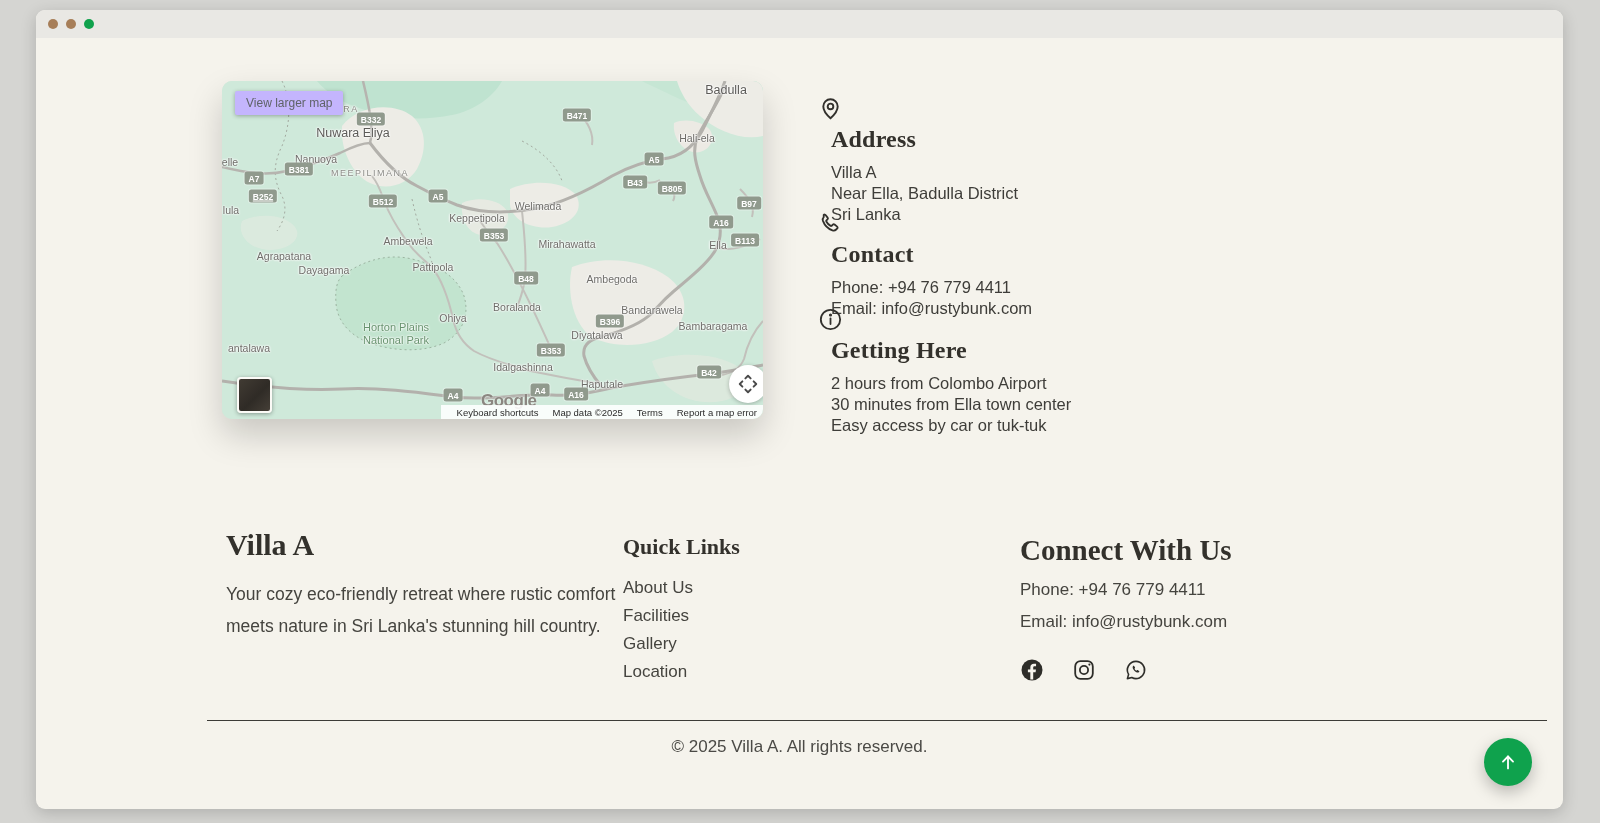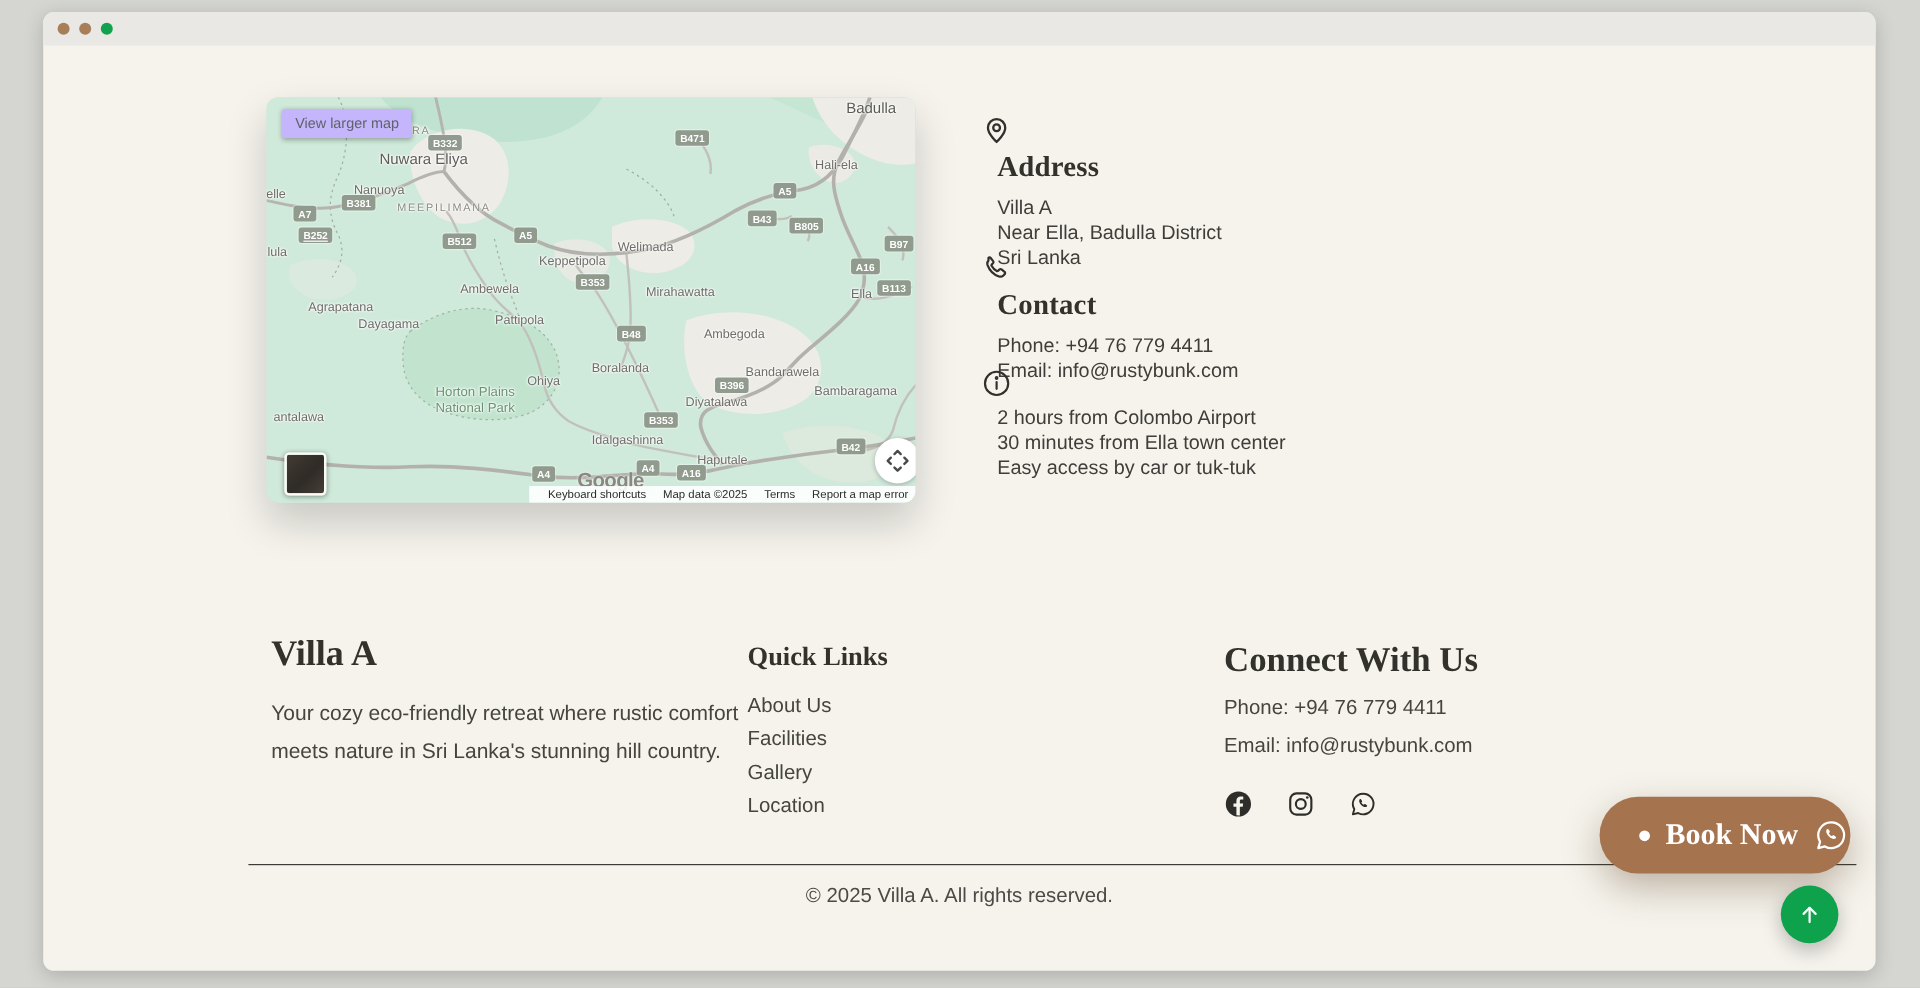--- a/index.html
+++ b/index.html
@@ -232,20 +232,21 @@
 
     <div class="info-row" style="top:287px">
       <div class="info-icon">
         <svg width="27" height="27" viewBox="0 0 24 24" fill="none" stroke="currentColor" stroke-width="1.6" stroke-linecap="round">
           <circle cx="12" cy="12" r="8.6"></circle>
           <line x1="12" y1="11" x2="12" y2="16"></line>
           <circle cx="12" cy="8" r="0.6" fill="currentColor"></circle>
         </svg>
       </div>
       <div class="info-body">
+        <h3>Getting Here</h3>
         <div class="info-lines">
           <div>2 hours from Colombo Airport</div>
           <div>30 minutes from Ella town center</div>
           <div>Easy access by car or tuk-tuk</div>
         </div>
       </div>
     </div>
 
     <div class="brand">
       <h2 class="foot-h">Villa A</h2>
@@ -286,30 +287,20 @@
         <svg width="24" height="24" viewBox="0 0 24 24" fill="none" stroke="#2e2d29" stroke-width="1.6" stroke-linejoin="round">
           <path d="M12 3.4 a8.6 8.6 0 0 0-7.4 13 L3.4 20.6 l4.4-1.1 A8.6 8.6 0 1 0 12 3.4 Z"></path>
           <path fill="#2e2d29" stroke="none" d="M8.9 8.3c.2-.5.9-.6 1.2-.2l.85 1.15c.22.3.2.72-.08 1l-.42.42c.42.9 1.13 1.6 2.03 2.02l.42-.42c.28-.28.7-.3 1-.08l1.15.85c.4.3.3 1-.2 1.2-.62.28-1.32.38-1.95.16-1.93-.68-3.45-2.2-4.13-4.13-.22-.63-.12-1.33.13-1.95z"></path>
         </svg>
       </div>
     </div>
 
     <div class="divider"></div>
     <div class="copyright">© 2025 Villa A. All rights reserved.</div>
 
-    <div class="book-now">
-      <div class="book-dot"></div>
-      <div class="book-label">Book Now</div>
-      <div class="book-wa">
-        <svg width="30" height="30" viewBox="0 0 24 24" fill="none" stroke="#ffffff" stroke-width="1.5" stroke-linejoin="round">
-          <path d="M12 3.4 a8.6 8.6 0 0 0-7.4 13 L3.4 20.6 l4.4-1.1 A8.6 8.6 0 1 0 12 3.4 Z"></path>
-          <path fill="#ffffff" stroke="none" d="M8.9 8.3c.2-.5.9-.6 1.2-.2l.85 1.15c.22.3.2.72-.08 1l-.42.42c.42.9 1.13 1.6 2.03 2.02l.42-.42c.28-.28.7-.3 1-.08l1.15.85c.4.3.3 1-.2 1.2-.62.28-1.32.38-1.95.16-1.93-.68-3.45-2.2-4.13-4.13-.22-.63-.12-1.33.13-1.95z"></path>
-        </svg>
-      </div>
-    </div>
 
     <div class="to-top">
       <svg width="22" height="22" viewBox="0 0 24 24" fill="none" stroke="#ffffff" stroke-width="2" stroke-linecap="round" stroke-linejoin="round">
         <line x1="12" y1="19" x2="12" y2="6"></line>
         <path d="M6.5 11.5 L12 6 L17.5 11.5"></path>
       </svg>
     </div>
 
   </div>
 </div>

